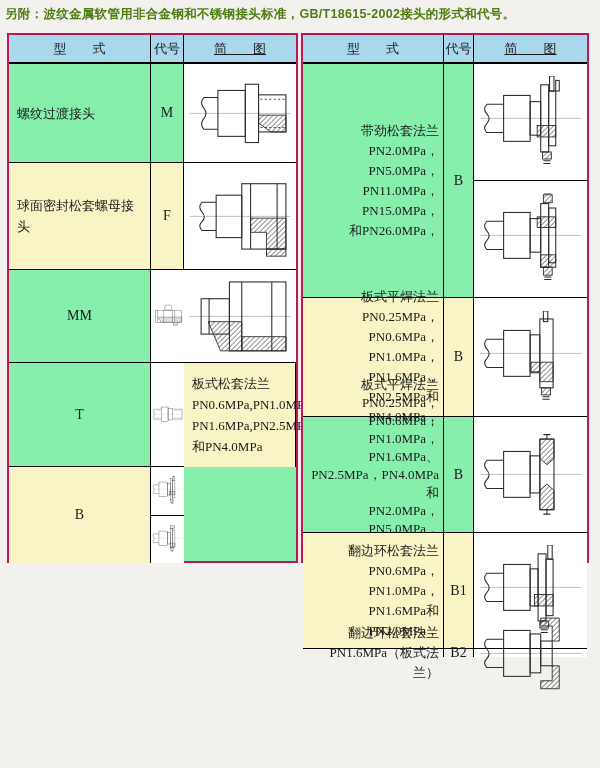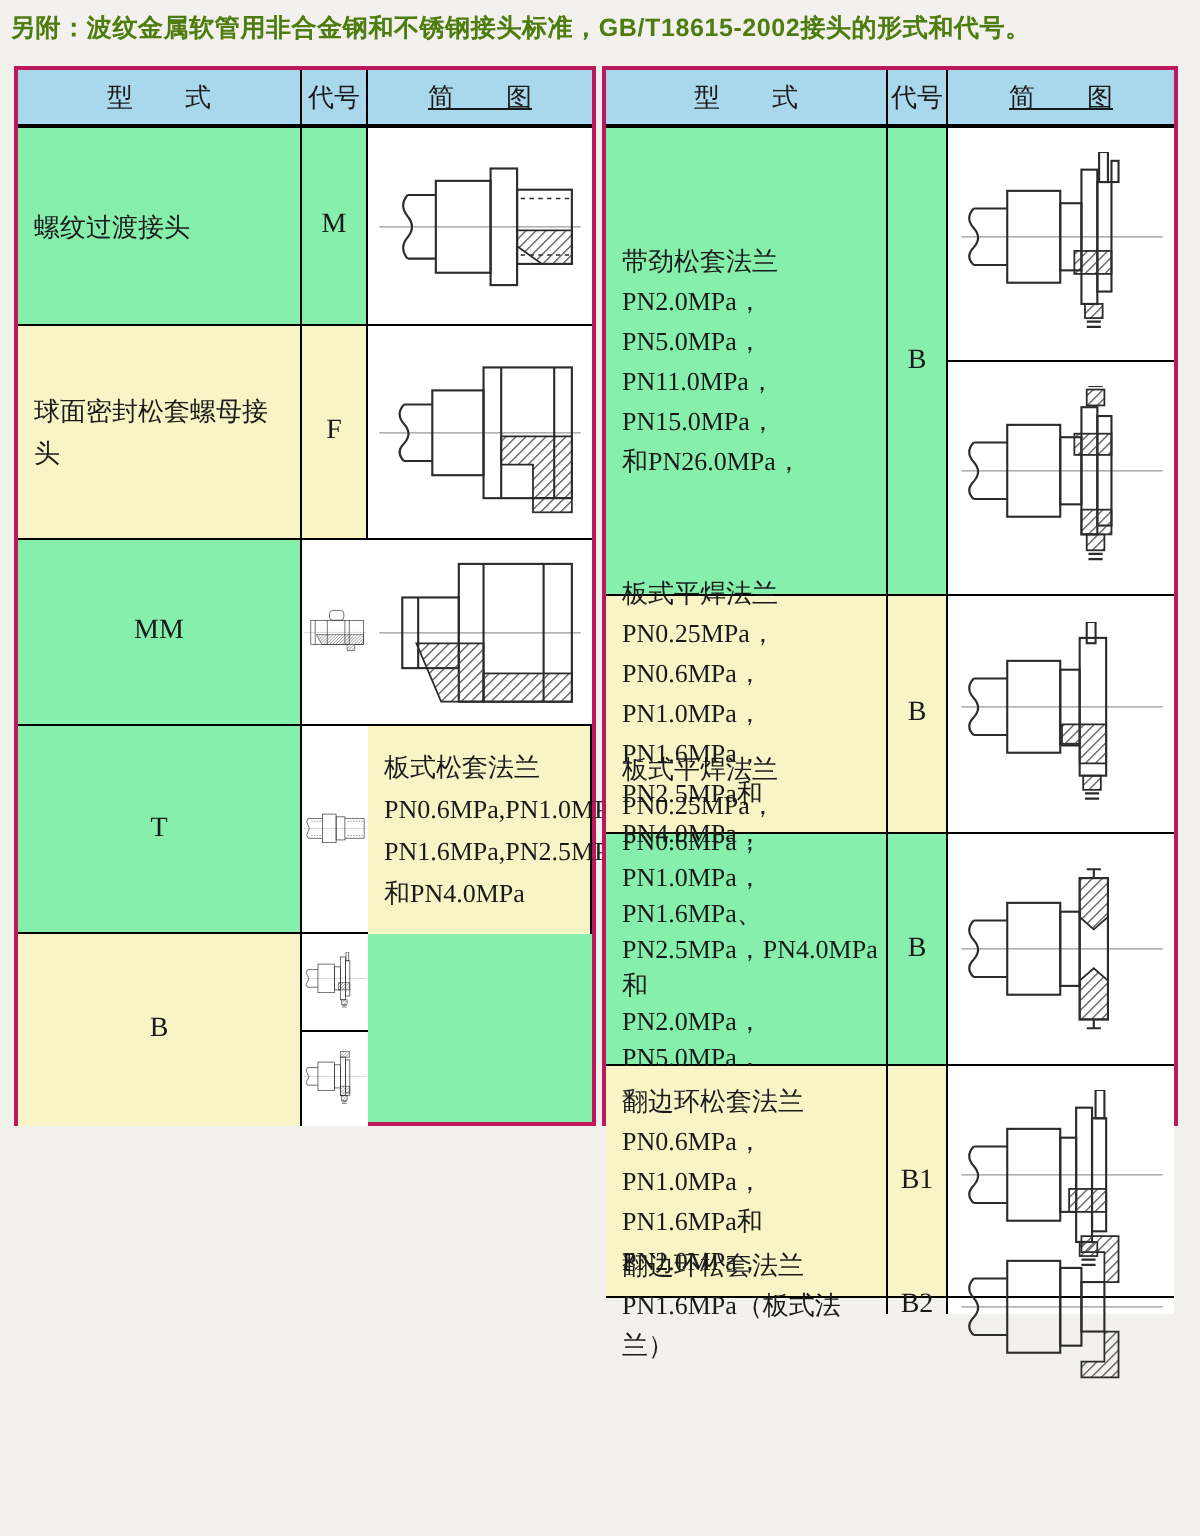--- a/index.html
+++ b/index.html
@@ -22,21 +22,21 @@
     grid-template-rows:29px 99px 107px 93px 104px 96px 1fr;}
   .tbl-right{left:301px;width:288px;grid-template-columns:141px 30px 1fr;
     grid-template-rows:29px 234px 119px 116px 116px 1fr;}
   .c{border-right:1.5px solid #000;border-bottom:1.5px solid #000;box-sizing:border-box;min-width:0;min-height:0;}
   .lc{border-right:none;text-decoration:underline;}
   .lb{border-bottom:none;}
   .hd{background:#a9d8ec;display:flex;align-items:center;justify-content:center;
     font-size:13px;border-bottom:2px solid #000;}
   .ct{padding:4px 4px 4px 8px;display:flex;align-items:center;
     font-size:13px;line-height:21px;white-space:pre-line;}
-  .rt .ct{line-height:20px;}
+  .rt .ct{line-height:20px;text-align:right;}
   .tight{line-height:18px !important;}
   .cc{display:flex;align-items:center;justify-content:center;font-size:14px;}
   .cd{display:flex;flex-direction:column;background:#fff;}
   .sub{flex:1;display:flex;align-items:center;justify-content:center;min-height:0;}
   .sub + .sub{border-top:1.5px solid #000;}
   .hl{background:#f8f4c6;}
   svg.dg{display:block;width:106px;height:auto;}
   .dg .ln{fill:none;stroke:#2b2b2b;stroke-width:1.2;}
   .dg .ht{fill:url(#hatch);stroke:#2b2b2b;stroke-width:1;}
   .dg .cl{stroke:#999;stroke-width:.7;}

